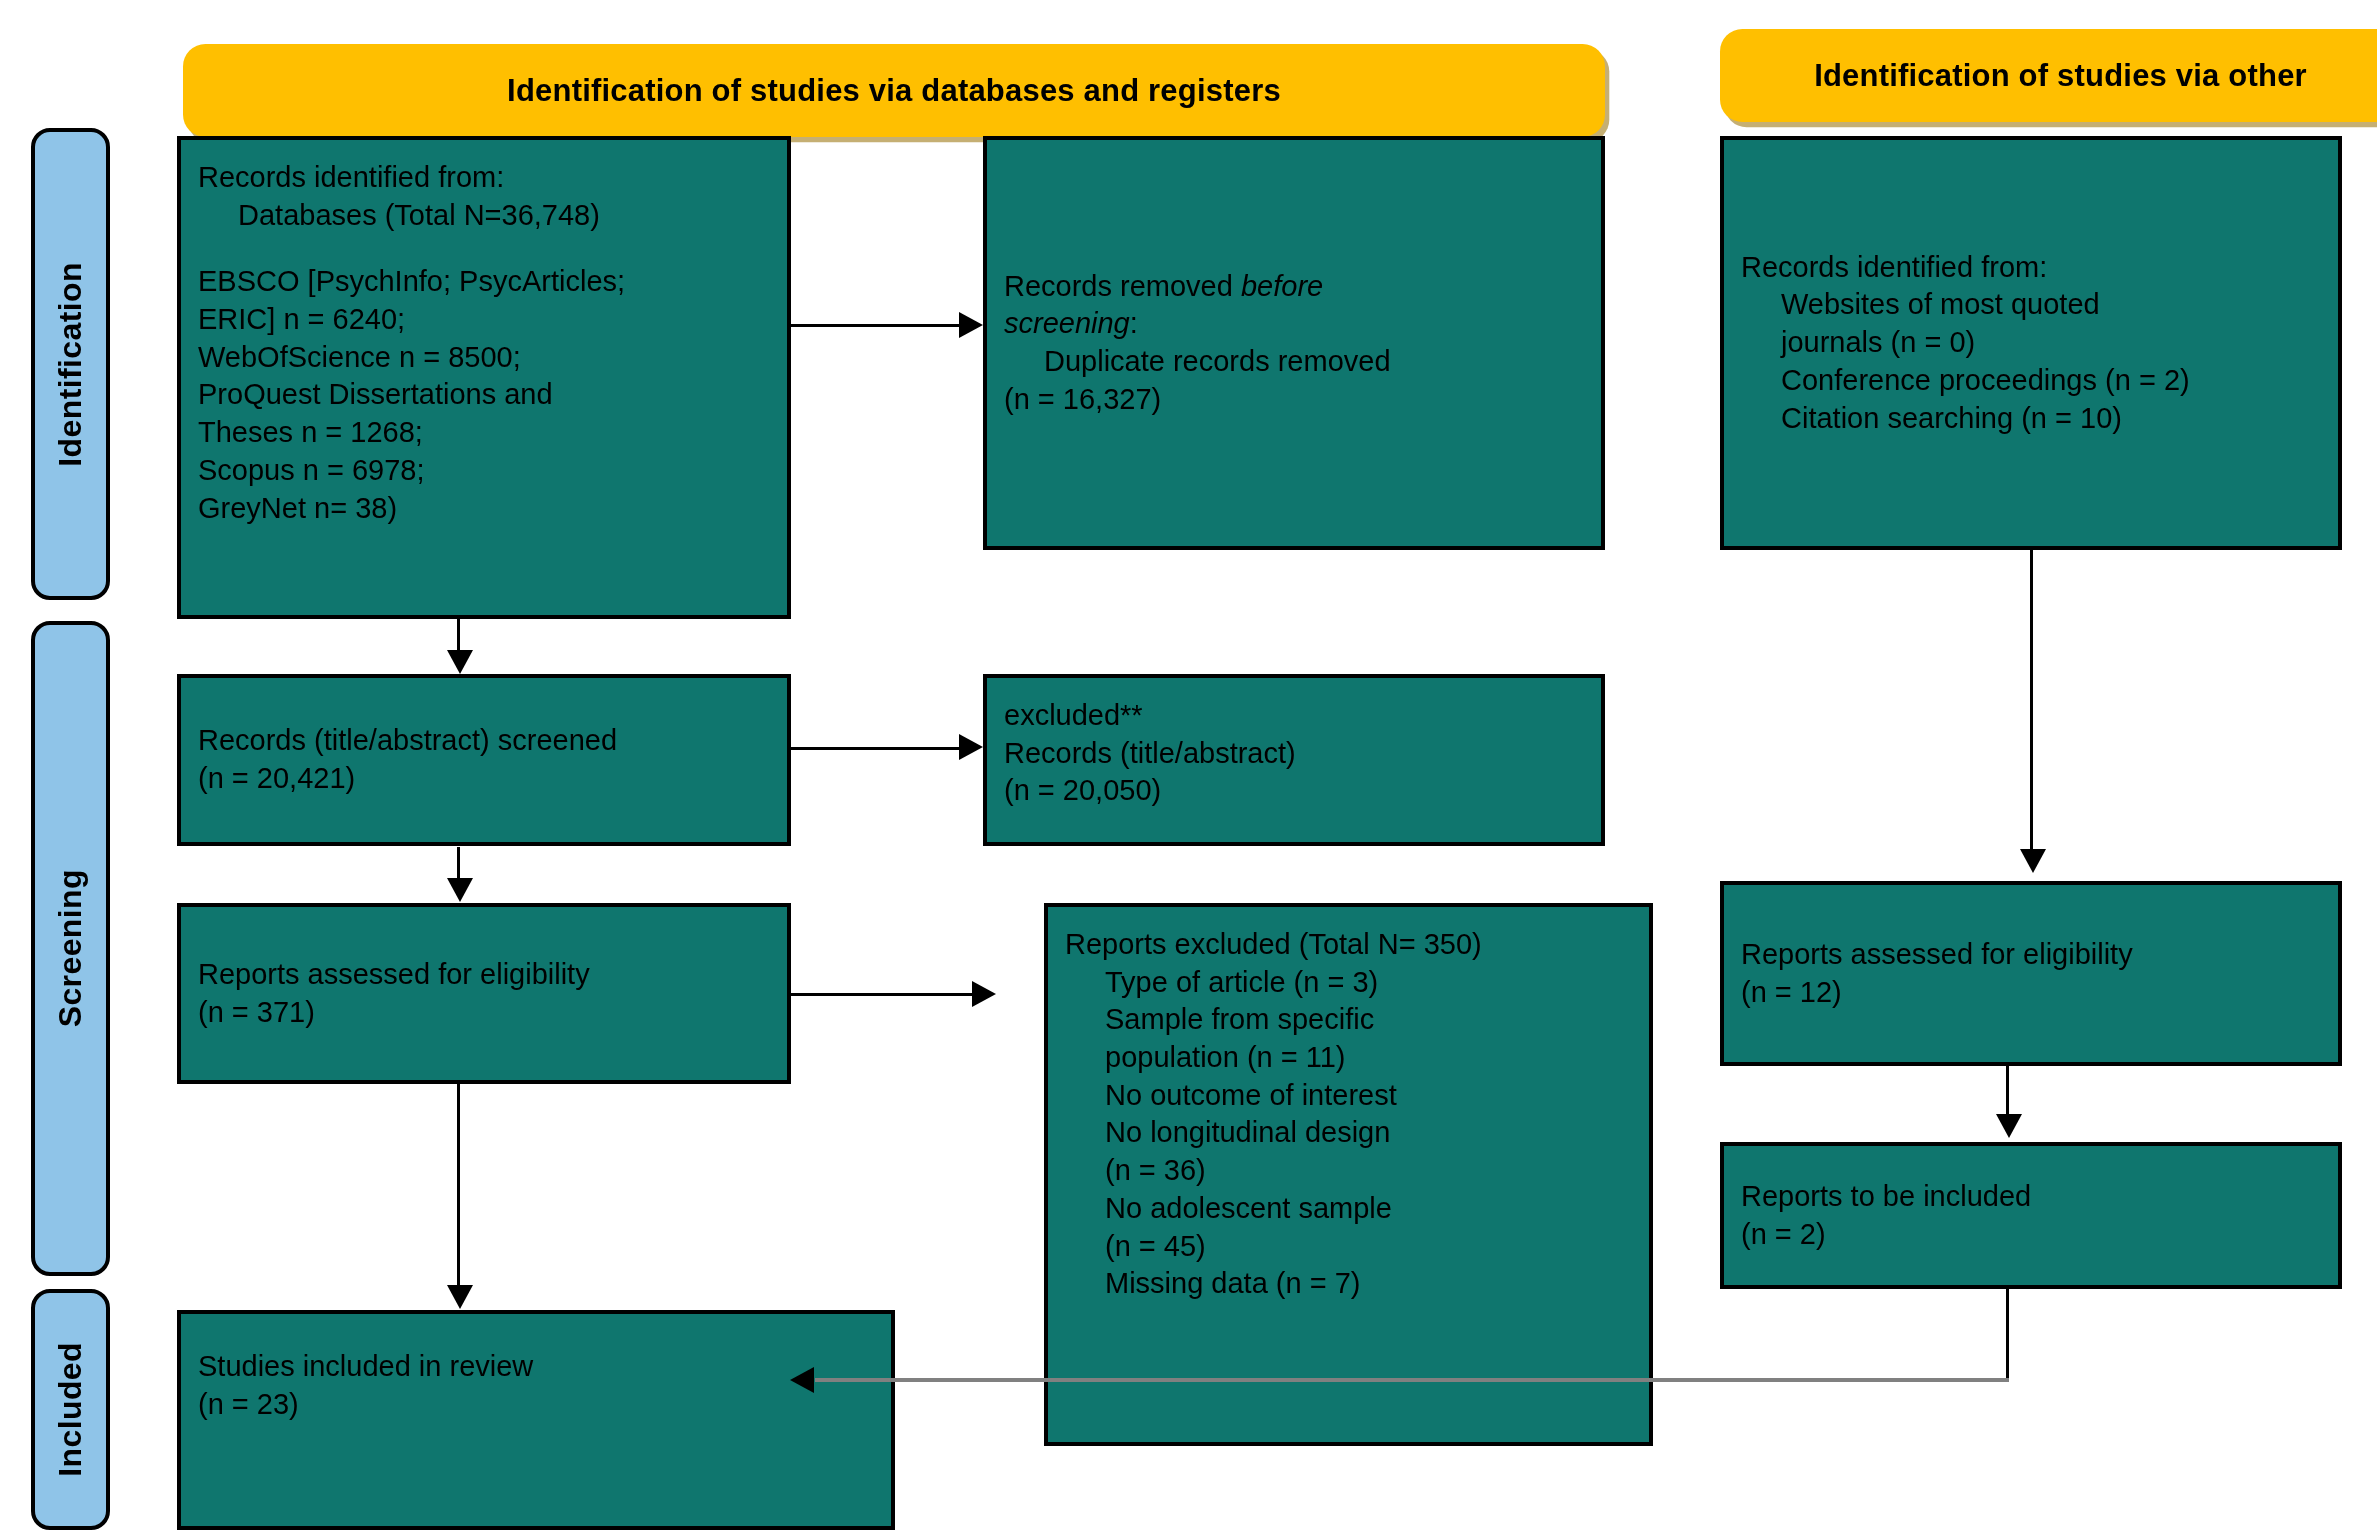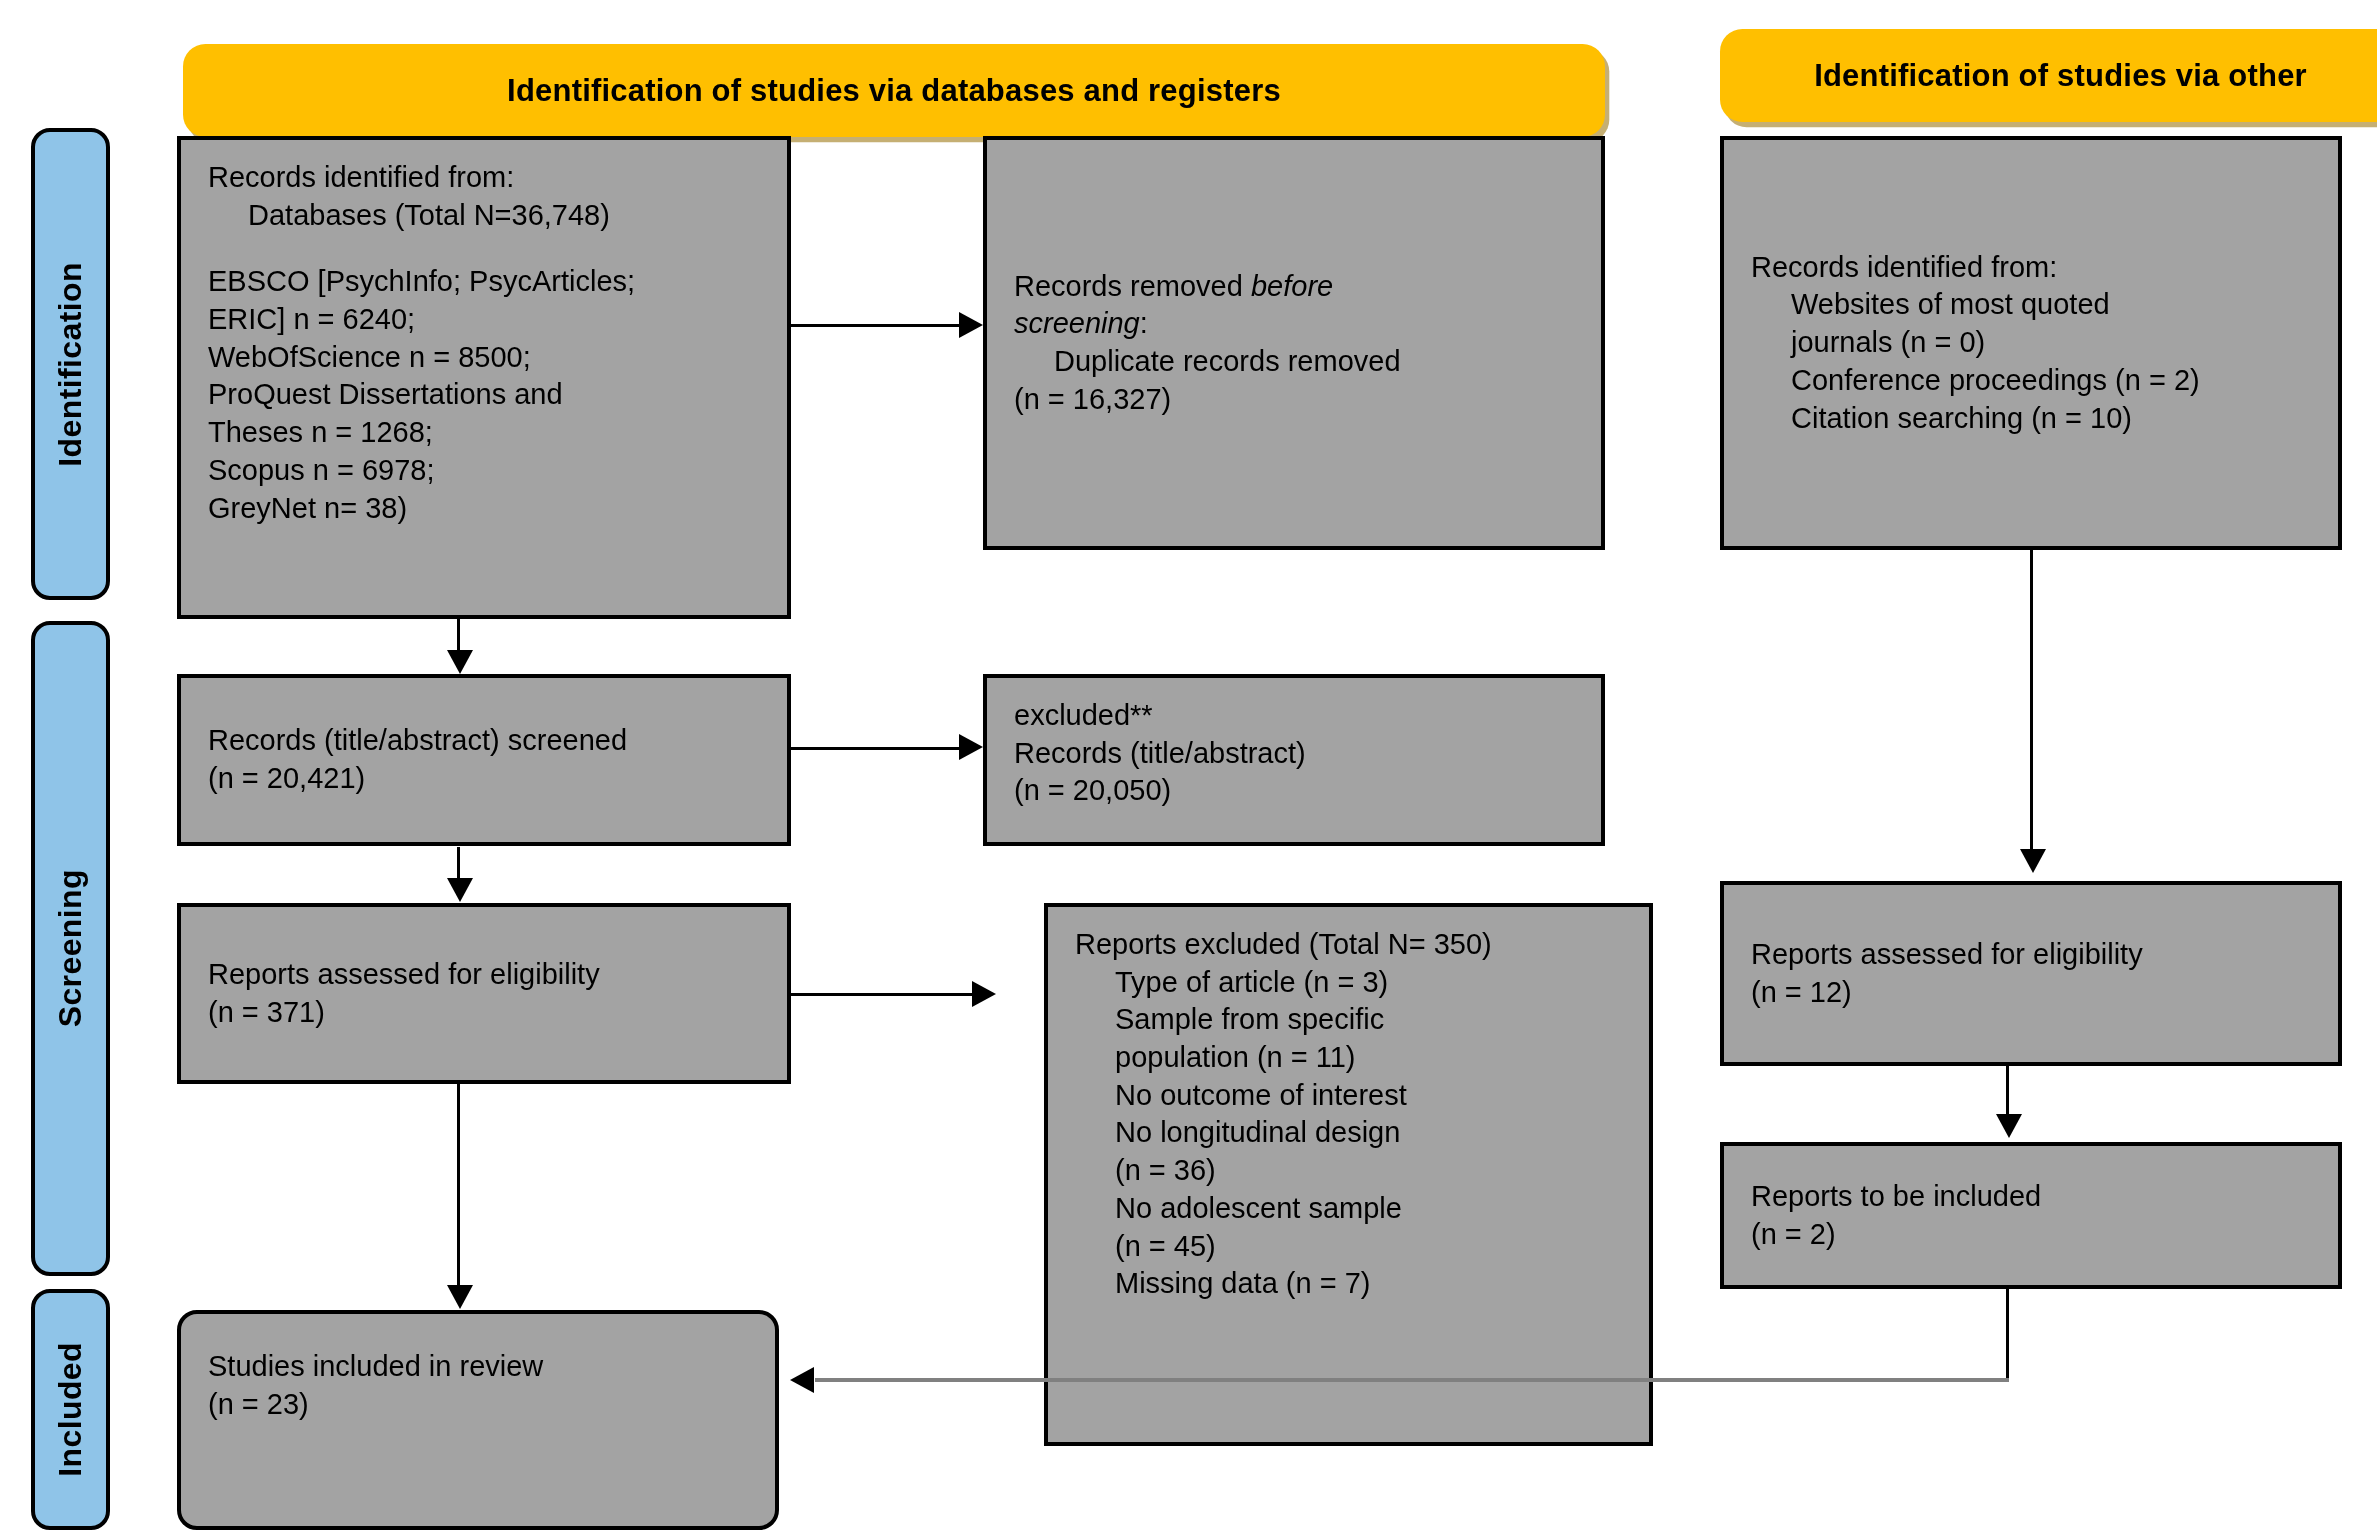--- a/index.html
+++ b/index.html
@@ -53,24 +53,24 @@
     font-weight: bold;
     font-size: 32px;
     color: #000000;
     white-space: nowrap;
     letter-spacing: 0.4px;
   }
 
   
   .box {
     position: absolute;
-    background: #a3a3a3;
+    background: #0f766e;
     border: 4.3px solid #000000;
     box-sizing: border-box;
-    padding: 19px 27px;
+    padding: 19px 17px;
     font-size: 29px;
     line-height: 1.30;
     color: #000000;
     display: flex;
     flex-direction: column;
     justify-content: flex-start;
     overflow: hidden;
   }
   .box.vcenter { justify-content: center; }
   .box .ln { white-space: pre-wrap; }
@@ -193,21 +193,21 @@
   <div class="box vcenter" style="left:1720px; top:881px; width:622px; height:185px;">
     <div class="ln">Reports assessed for eligibility</div>
     <div class="ln">(n = 12)</div>
   </div>
 
   <div class="box vcenter" style="left:1720px; top:1142px; width:622px; height:147px;">
     <div class="ln">Reports to be included</div>
     <div class="ln">(n = 2)</div>
   </div>
 
-  <div class="box" style="left:177px; top:1310px; width:602px; height:220px; padding-top:34px;border-radius:20px;">
+  <div class="box" style="left:177px; top:1310px; width:718px; height:220px; padding-top:34px;">
     <div class="ln">Studies included in review</div>
     <div class="ln">(n = 23)</div>
   </div>
 
   <div class="hline" style="left:790px; top:324px; width:169px;"></div>
   <div class="arrow-r" style="left:959px; top:312px;"></div>
 
   <div class="vline" style="left:457px; top:619px; width:3.4px; height:33px;"></div>
   <div class="arrow-d" style="left:447px; top:650px;"></div>
 

